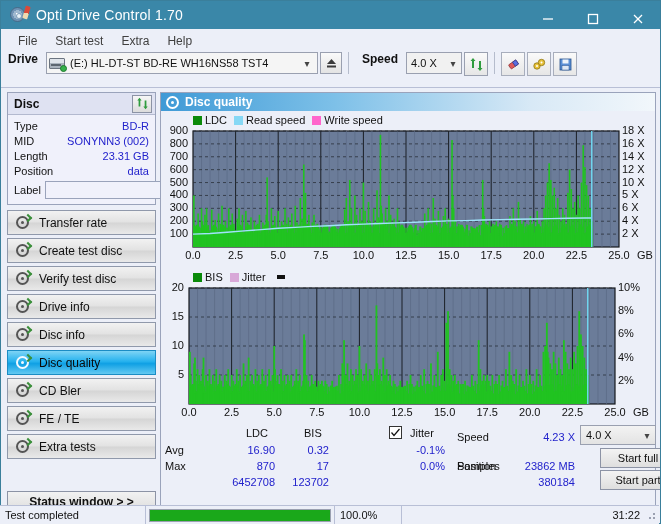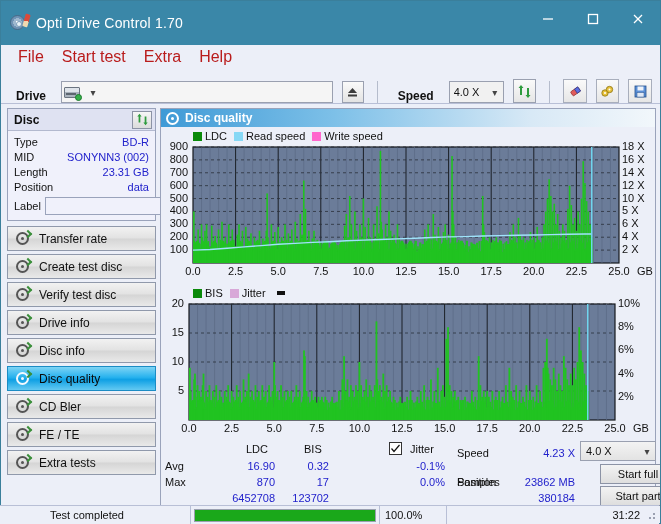--- a/index.html
+++ b/index.html
@@ -9,21 +9,21 @@
     overflow: hidden;
     font-family: "Liberation Sans", sans-serif;
   }
   body {
     background: #eceff8;
     border: 1px solid #3a7f9b;
   }
 
   
   .titlebar {
-    height: 44px;
+    height: 28px;
     background: #3a87a8;
     display: flex;
     align-items: center;
     position: relative;
   }
   .title-icon {
     width: 18px; height: 18px;
     margin-left: 9px; margin-right: 8px;
     position: relative;
     flex: 0 0 auto;
@@ -61,33 +61,33 @@
   
   .menubar {
     height: 23px;
     background: #eceff8;
     display: flex;
     align-items: center;
     padding-left: 8px;
     border-bottom: 0;
   }
   .menu-item {
-    font-size: 16px;
-    color: #b91c1c;
+    font-size: 12px;
+    color: #404040;
     padding: 2px 9px;
   }
 
   
   .toolbar {
     height: 36px;
     background: #eceff8;
     display: flex;
-    align-items: flex-end;
-    padding: 0 8px;
-    gap: 9px;
+    align-items: flex-start;
+    padding: 0 0;
+    gap: 2px;
     border-bottom: 1px solid #b8bfd6;
   }
   .tb-label { font-size: 12px; font-weight: bold; color: #111; margin: 0 6px 0 7px;}
   .drive-combo {
     flex: 0 0 272px;
     height: 22px;
     background: #f5f5f5;
     border: 1px solid #9aa0b0;
     display: flex; align-items: center;
     padding: 0 2px 0 2px;
@@ -283,21 +283,21 @@
     display:flex; align-items:center; justify-content:center;
     font-size:11px; color:#111;margin-left:20px;
   }
 
   
   .statusbar {
     position:absolute; left:0; bottom:0; width:659px; height:19px;
     background:#eceff8;
     border-top:1px solid #b8bfd6;
     display:flex; align-items:center;
-    font-size:11px; color:#111;padding-left:45px;
+    font-size:11px; color:#111;
   }
   .sb-cell { height:19px; display:flex; align-items:center; padding:0 5px; }
   .sb-sep { width:1px; height:19px; background:#b8bfd6; }
   .progress-outer {
     width:182px; height:13px; margin:0 3px;
     background:#ffffff; border:1px solid #9aa0b0;
   }
   .progress-inner { height:100%; background:#1aa81a; }
   .grip { width:12px; height:12px; margin-left:auto; margin-right:2px; position:relative; }
   .grip i { position:absolute; width:2px; height:2px; background:#9aa0b0; }
@@ -339,20 +339,21 @@
 </div>
 
 <div class="toolbar">
   <div class="tb-label">Drive</div>
   <div class="drive-combo">
     <div class="drive-ico">
       <div class="body"></div>
         <div class="slot"></div>
         <div class="badge"></div>
     </div>
+    <div class="drive-text">(E:)  HL-DT-ST BD-RE  WH16NS58 TST4</div>
     <div class="chev">▾</div>
   </div>
   <div class="btn-eject">
     <svg width="13" height="13" viewBox="0 0 13 13">
         <polygon points="6.5,2 11,7 2,7" fill="#3b3b3b"></polygon>
         <rect x="2" y="8.5" width="9" height="2" fill="#3b3b3b"></rect>
       </svg>
   </div>
   <div class="tb-sep"></div>
   <div class="tb-label">Speed</div>

